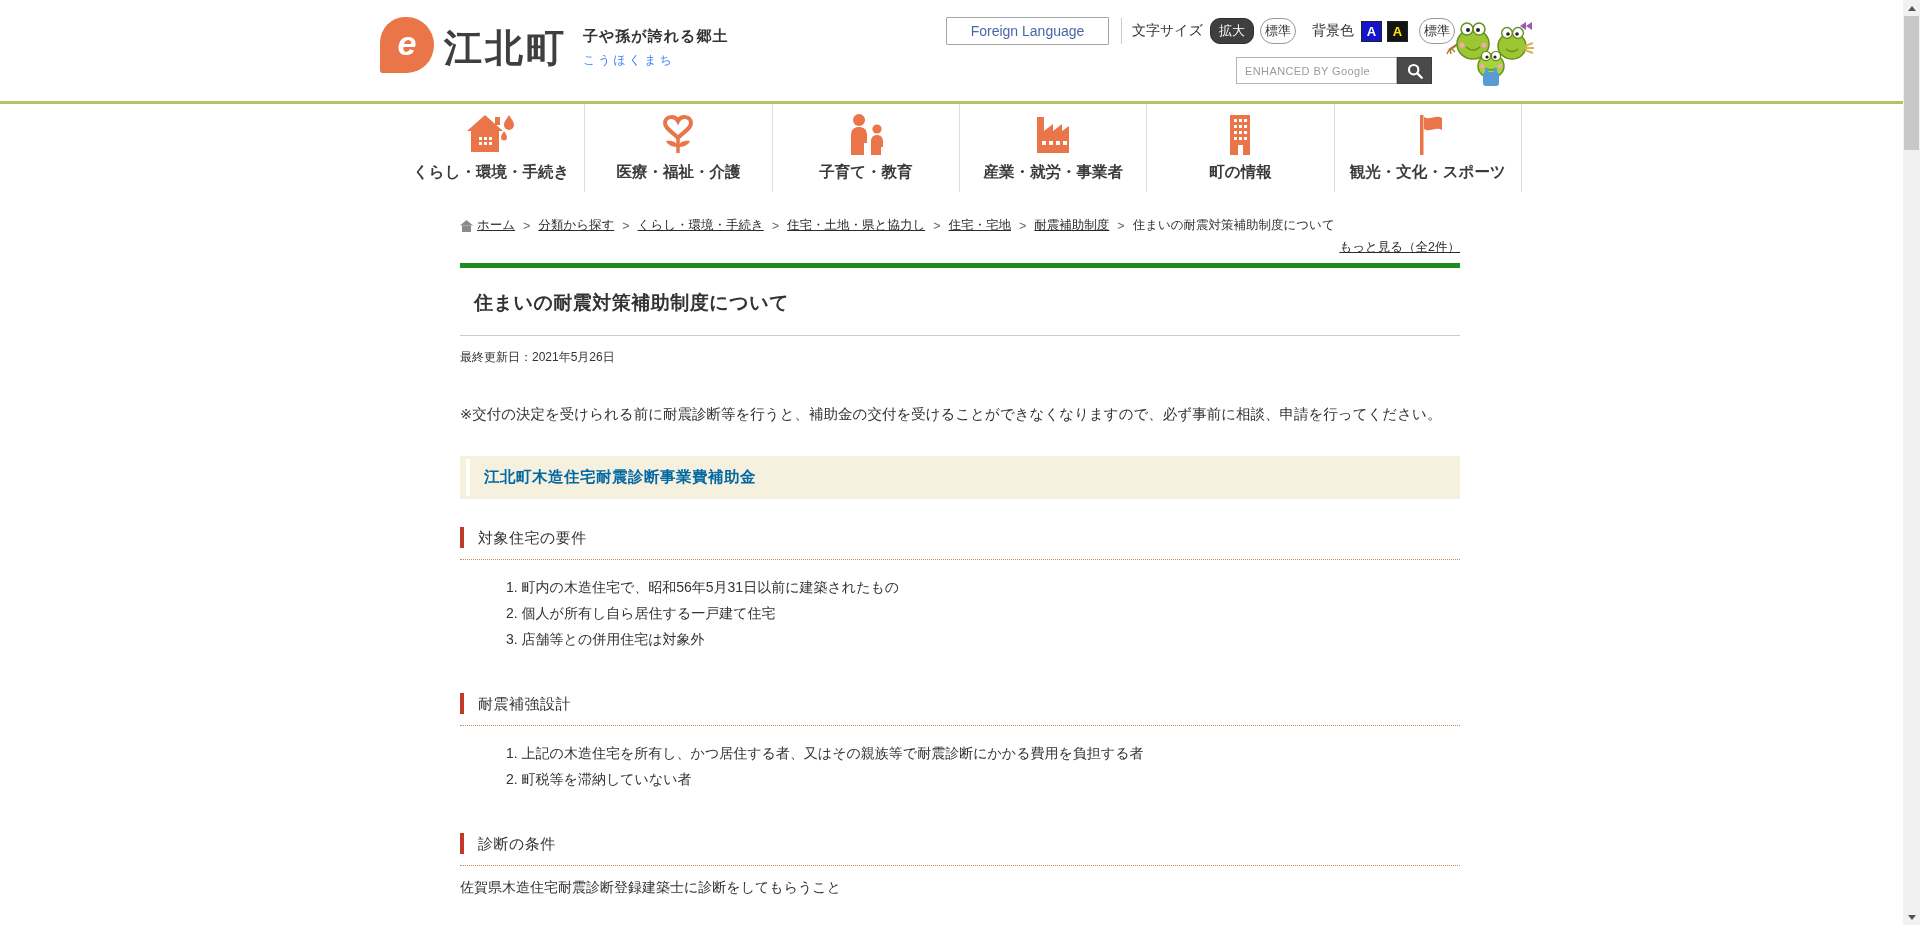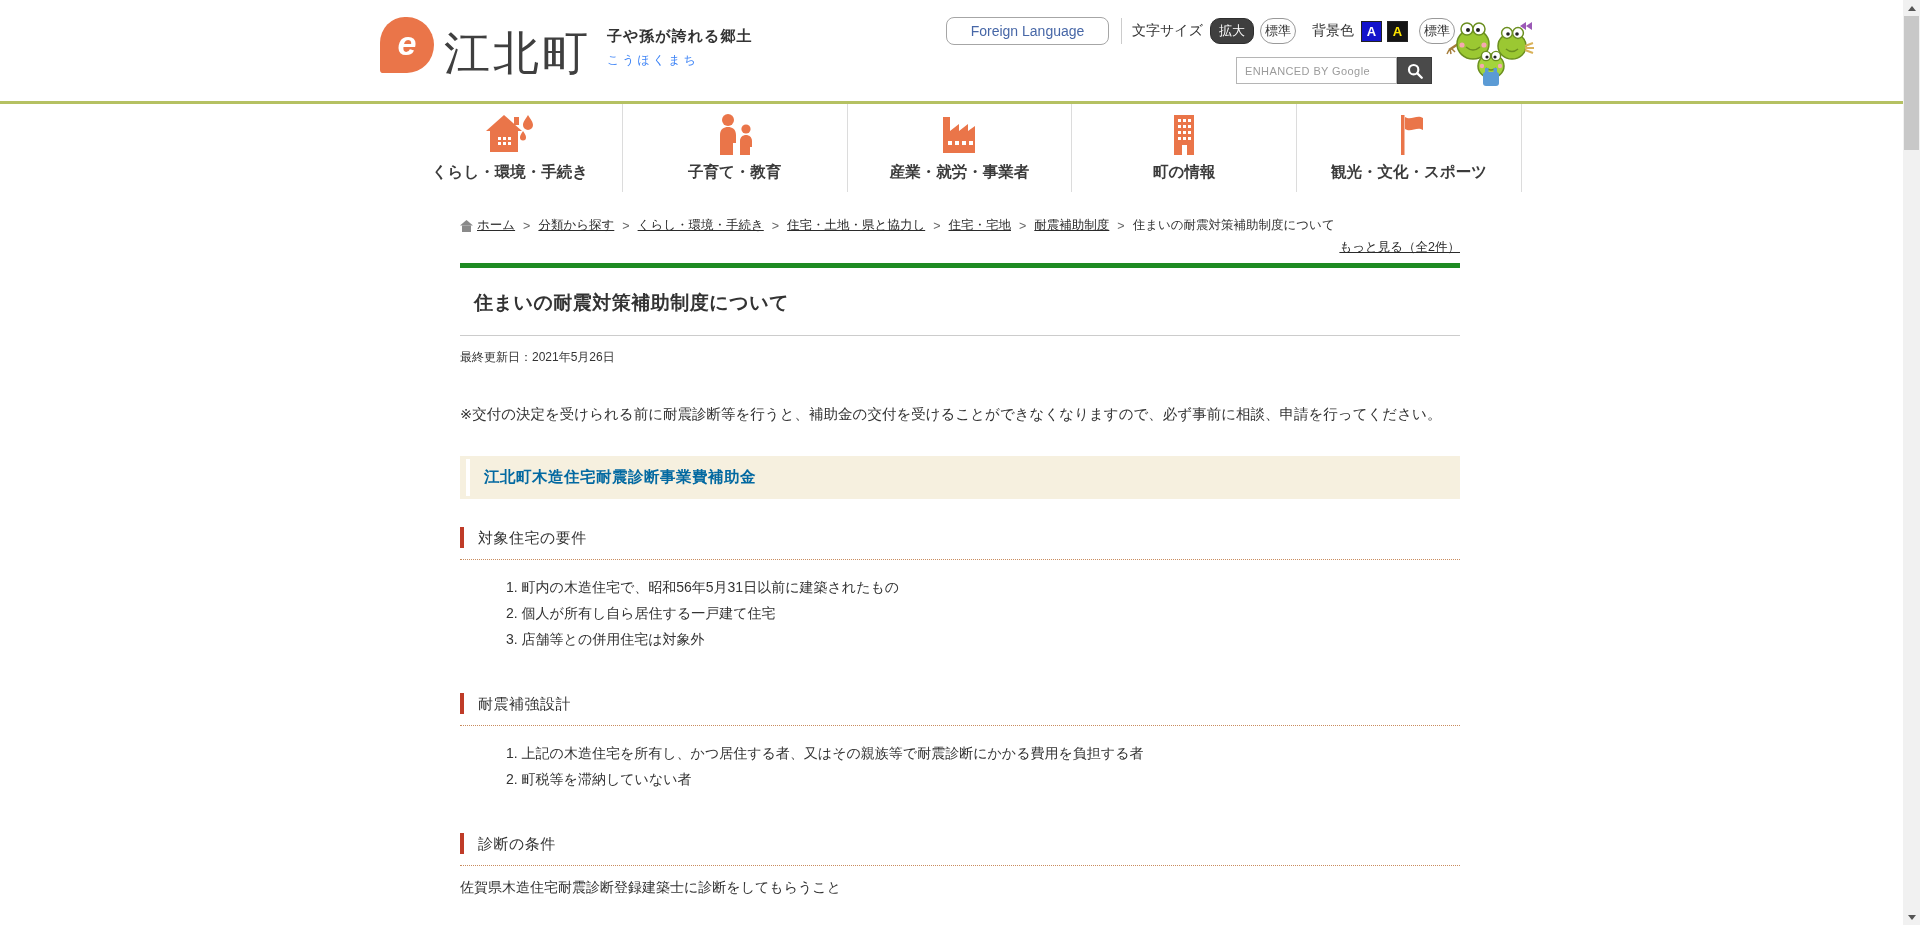--- a/index.html
+++ b/index.html
@@ -14,27 +14,27 @@
   .tri-up { width:0; height:0; border-left:4px solid transparent; border-right:4px solid transparent; border-bottom:5px solid #555; }
   .tri-down { width:0; height:0; border-left:4px solid transparent; border-right:4px solid transparent; border-top:5px solid #555; }
   .sb-thumb { position:absolute; top:16px; left:1px; width:15px; height:134px; background:#c8c8c8; }
 
   
   .header { position:relative; height:104px; border-bottom:3px solid #b5c162; background:#fff; }
   .header-inner { position:relative; width:1160px; height:100%; margin:0 auto; }
   .logo-group { position:absolute; left:0; top:17px; display:flex; align-items:flex-start; }
   .logo-mark { width:54px; height:56px; background:#EA7549; border-radius:46% 50% 50% 6%; display:flex; align-items:center; justify-content:center; }
   .logo-mark span { color:#fff; font-size:34px; font-weight:bold; font-style:italic; line-height:1; padding-bottom:4px; }
-  .site-name { font-size:46px; color:#3f3f3f; letter-spacing:3px; margin:6px 0 0 10px; font-weight:400; }
+  .site-name { font-size:38px; color:#3f3f3f; letter-spacing:3px; margin:6px 0 0 10px; font-weight:700; }
   .tag-block { margin:10px 0 0 16px; }
   .tagline { font-size:15px; font-weight:bold; color:#333; letter-spacing:1px; }
   .kana { font-size:12px; color:#3b82f6; letter-spacing:3px; margin-top:6px; }
 
   .ctrl-row1 { position:absolute; top:17px; left:566px; display:flex; align-items:center; }
-  .btn-foreign { width:163px; height:28px; border:1px solid #a6a6a6; border-radius:8px; background:#fff; color:#4767a7; font-size:14px; display:flex; align-items:center; justify-content:center; cursor:pointer; }
+  .btn-foreign { width:163px; height:28px; border:1px solid #a6a6a6; border-radius:1px; background:#fff; color:#4767a7; font-size:14px; display:flex; align-items:center; justify-content:center; cursor:pointer; }
   .ctrl-sep { width:1px; height:26px; background:#ccc; margin:0 10px 0 12px; }
   .ctrl-label { font-size:14px; color:#333; margin-right:7px; white-space:nowrap; }
   .btn-dark { background:#3f3f3f; color:#fff; border:1px solid #2e2e2e; border-radius:10px; font-size:13px; padding:3px 8px; margin-right:6px; cursor:pointer; }
   .btn-light { background:#fdfdfd; color:#333; border:1px solid #999; border-radius:13px; font-size:13px; padding:3px 4px; cursor:pointer; }
   .gap-lg { margin-left:16px; }
   .btn-a { width:21px; height:21px; display:flex; align-items:center; justify-content:center; font-size:13px; font-weight:bold; margin-right:5px; cursor:pointer; border:1px solid #222; }
   .btn-a.blue { background:#1414cc; color:#fff; }
   .btn-a.black { background:#141414; color:#ffe600; }
   .ml6 { margin-left:6px; }
 
@@ -175,20 +175,31 @@
                 <rect x="24" y="24" width="3" height="3"></rect>
               <rect x="14" y="29" width="3" height="3"></rect>
                 <rect x="19" y="29" width="3" height="3"></rect>
                 <rect x="24" y="29" width="3" height="3"></rect>
             </g>
             <path d="M44 2 c3 5 5 7 5 10 a5 5 0 1 1 -10 0 c0 -3 2 -5 5 -10" fill="#EA7549"></path>
             <path d="M39 18 c2 3 3 4.5 3 6.5 a3 3 0 1 1 -6 0 c0 -2 1 -3.5 3 -6.5" fill="#EA7549"></path>
           </svg>
         </span>
         <span class="nav-label">くらし・環境・手続き</span>
+      </div>
+      <div class="nav-item">
+        <span class="nav-icon">
+          <svg width="44" height="42" viewBox="0 0 44 42">
+            <path d="M22 8 C19 2 9 3 9 10 C9 16 17 19 22 25 C27 19 35 16 35 10 C35 3 25 2 22 8 Z" fill="none" stroke="#EA7549" stroke-width="4"></path>
+            <path d="M22 25 L22 40" stroke="#EA7549" stroke-width="3.5"></path>
+            <path d="M22 34 C18 34 12 33 10 28 C16 27 21 29 22 34 Z" fill="#EA7549"></path>
+            <path d="M22 34 C26 34 32 33 34 28 C28 27 23 29 22 34 Z" fill="#EA7549"></path>
+          </svg>
+        </span>
+        <span class="nav-label">医療・福祉・介護</span>
       </div>
       <div class="nav-item">
         <span class="nav-icon">
           <svg width="46" height="42" viewBox="0 0 46 42">
             <circle cx="16" cy="7" r="6" fill="#EA7549"></circle>
             <path d="M8 42 L8 22 C8 16 12 14 16 14 C20 14 24 16 24 22 L24 30 L21 30 L21 42 Z" fill="#EA7549"></path>
             <circle cx="34" cy="16" r="4.6" fill="#EA7549"></circle>
             <path d="M28 42 L28 28 C28 24 31 22 34 22 C37 22 40 24 40 28 L40 34 L38 34 L38 42 Z" fill="#EA7549"></path>
           </svg>
         </span>

